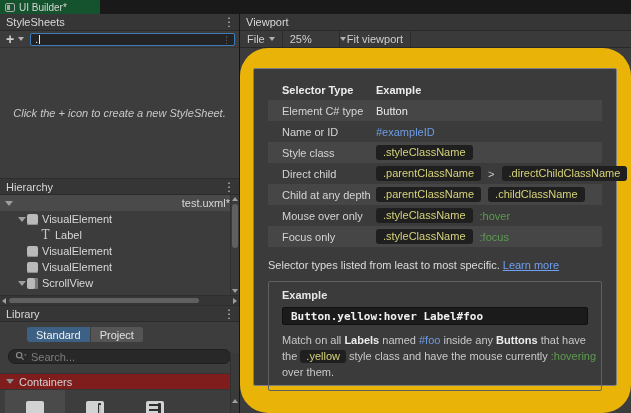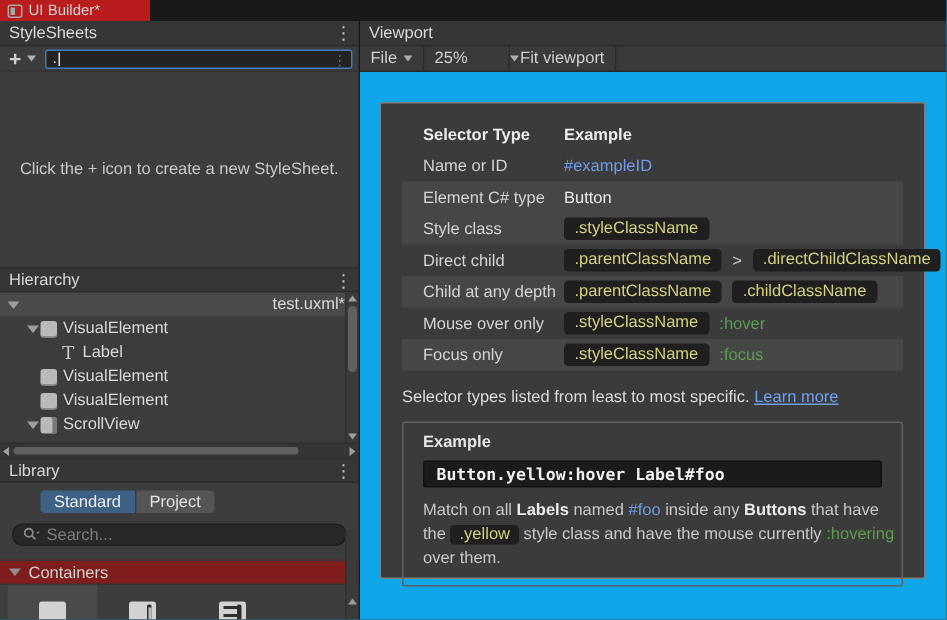--- a/index.html
+++ b/index.html
@@ -1,21 +1,21 @@
 <!DOCTYPE html>
 <html><head>
 <meta charset="utf-8">
 <style>
   * { margin:0; padding:0; box-sizing:border-box; }
   html,body { width:631px; height:413px; overflow:hidden; }
   body { background:#3c3c3c; font-family:"Liberation Sans", sans-serif; font-size:11px; color:#d2d2d2; position:relative; }
 
   
   .titlebar { position:absolute; top:0; left:0; right:0; height:14px; background:#191919; display:flex; }
-  .doc-tab { height:14px; width:100px; background:#b91c1c; display:flex; align-items:center; gap:4px; padding-left:5px; }
+  .doc-tab { height:14px; width:100px; background:#14532d; display:flex; align-items:center; gap:4px; padding-left:5px; }
   .win-icon { width:10px; height:9px; border:1px solid #a8a8a8; border-radius:2px; position:relative; flex:0 0 auto; }
   .win-icon i { position:absolute; left:1px; top:1px; bottom:1px; width:3px; background:#a8a8a8; display:block; }
   .doc-tab span { font-size:10px; color:#d4d4d4; white-space:nowrap; }
 
   
   .main { position:absolute; top:14px; left:0; right:0; bottom:0; display:flex; }
   .left-col { width:240px; flex:0 0 240px; border-right:1px solid #161616; display:flex; flex-direction:column; background:#3c3c3c; }
   .right-col { flex:1; display:flex; flex-direction:column; min-width:0; }
 
   .panel-header { height:17px; flex:0 0 17px; background:#363636; border-bottom:1px solid #2a2a2a; border-top:1px solid #2e2e2e; display:flex; align-items:center; padding:0 6px; }
@@ -24,21 +24,21 @@
   .kebab { color:#c2c2c2; font-size:12px; line-height:10px; width:10px; text-align:center; cursor:pointer; }
 
   
   .ss-toolbar { height:17px; flex:0 0 17px; background:#3c3c3c; display:flex; align-items:center; padding:0 4px; gap:2px; border-bottom:1px solid #333; }
   .plus-btn { color:#d0d0d0; font-size:14px; font-weight:bold; line-height:12px; padding:0 2px; }
   .caret-down { width:0; height:0; border-left:3px solid transparent; border-right:3px solid transparent; border-top:4px solid #b0b0b0; display:inline-block; }
   .ss-input-wrap { flex:1; height:13px; margin-left:4px; background:#232323; border:1px solid #3e7cb8; border-radius:2px; position:relative; display:flex; align-items:center; padding:0 4px; }
   .ss-input-wrap .val { color:#e6e6e6; font-size:10px; }
   .ss-input-wrap .caret-line { width:1px; height:9px; background:#e8e8e8; margin-left:1px; }
   .ss-input-wrap .mini-kebab { position:absolute; right:3px; top:0; color:#6f6f6f; font-size:9px; line-height:12px; }
-  .ss-empty { height:130px; flex:0 0 130px; display:flex; align-items:center; justify-content:center; background:#3d3d3d; }
+  .ss-empty { height:130px; flex:0 0 130px; display:flex; align-items:center; justify-content:center; background:#3d3d3d;font-style:italic; }
   .ss-empty div { color:#c9c9c9; text-align:center; }
 
   
   .tree { height:110px; flex:0 0 110px; background:#3c3c3c; position:relative; overflow:hidden; }
   .tree-rows { position:absolute; top:0; left:0; right:9px; }
   .tree-row { height:16px; display:flex; align-items:center; color:#d8d8d8; white-space:nowrap; cursor:default; }
   .tree-row.selected { background:#4a4a4a; margin-right:-9px; padding-right:9px; }
   .tw { width:10px; flex:0 0 10px; display:flex; align-items:center; justify-content:center; }
   .exp { width:0; height:0; border-left:4px solid transparent; border-right:4px solid transparent; border-top:5px solid #9e9e9e; }
   .ticon { width:11px; height:11px; flex:0 0 11px; margin-right:4px; border-radius:2px; }
@@ -78,21 +78,21 @@
   .tile-icon { width:18px; height:21px; background:#d2d2d2; border-radius:2px; position:relative; }
   .tile-icon .vbar { position:absolute; right:3px; top:2px; bottom:2px; width:3px; background:#2f2f2f; border-radius:1px; }
   .tile-icon .vbar i { position:absolute; left:0.5px; top:2px; width:2px; height:8px; background:#bdbdbd; display:block; }
   .tile-icon .lines { position:absolute; left:3px; right:6px; top:3px; bottom:3px; background:repeating-linear-gradient(to bottom,#2f2f2f 0 2px, transparent 2px 5px); }
 
   
   .vp-toolbar { height:17px; flex:0 0 17px; background:#3a3a3a; border-bottom:1px solid #282828; display:flex; align-items:center; color:#cfcfcf; }
   .vp-item { display:flex; align-items:center; gap:4px; padding:0 7px; height:100%; cursor:pointer; }
   .vp-sep { width:1px; height:100%; background:#2c2c2c; }
   .zoom-dd { width:56px; justify-content:space-between;gap:28px; }
-  .canvas { flex:1; background:#0ea5e9; position:relative; overflow:hidden; }
+  .canvas { flex:1; background:#eab308; position:relative; overflow:hidden;border-radius:28px; }
 
   
   .help-panel { position:absolute; left:13px; top:20px; width:364px; height:318px; background:#3b3b3b; border:1px solid #7e7e7e; border-radius:2px; }
   .sel-table { margin:10px 14px 0 14px; }
   .t-row { display:flex; align-items:center; min-height:21px; padding-left:14px; }
   .t-row.alt { background:#464646; }
   .t-row .t-label { width:94px; flex:0 0 94px; color:#d4d4d4; }
   .t-row.t-head .t-label, .t-row.t-head .t-ex { font-weight:bold; color:#ececec; }
   .t-ex { flex:1; display:flex; align-items:center; gap:7px; }
   .seg-chip { background:#1f1f1f; color:#d6d27a; padding:1px 7px 2px 7px; border-radius:3px; }
@@ -269,30 +269,30 @@
       <div class="vp-sep"></div>
     </div>
 
     <div class="canvas">
       <div class="help-panel">
         <div class="sel-table" id="selector-table">
             <div class="t-row t-head">
               <div class="t-label">Selector Type</div>
               <div class="t-ex">Example</div>
             </div>
+            <div class="t-row alt">
+              <div class="t-label">Element C# type</div>
+              <div class="t-ex">
+                <span class="seg-plain-bold">Button</span>
+              </div>
+            </div>
             <div class="t-row">
               <div class="t-label">Name or ID</div>
               <div class="t-ex">
                 <span class="seg-id">#exampleID</span>
-              </div>
-            </div>
-            <div class="t-row alt">
-              <div class="t-label">Element C# type</div>
-              <div class="t-ex">
-                <span class="seg-plain-bold">Button</span>
               </div>
             </div>
             <div class="t-row alt">
               <div class="t-label">Style class</div>
               <div class="t-ex">
                 <span class="seg-chip">.styleClassName</span>
               </div>
             </div>
             <div class="t-row">
               <div class="t-label">Direct child</div>

